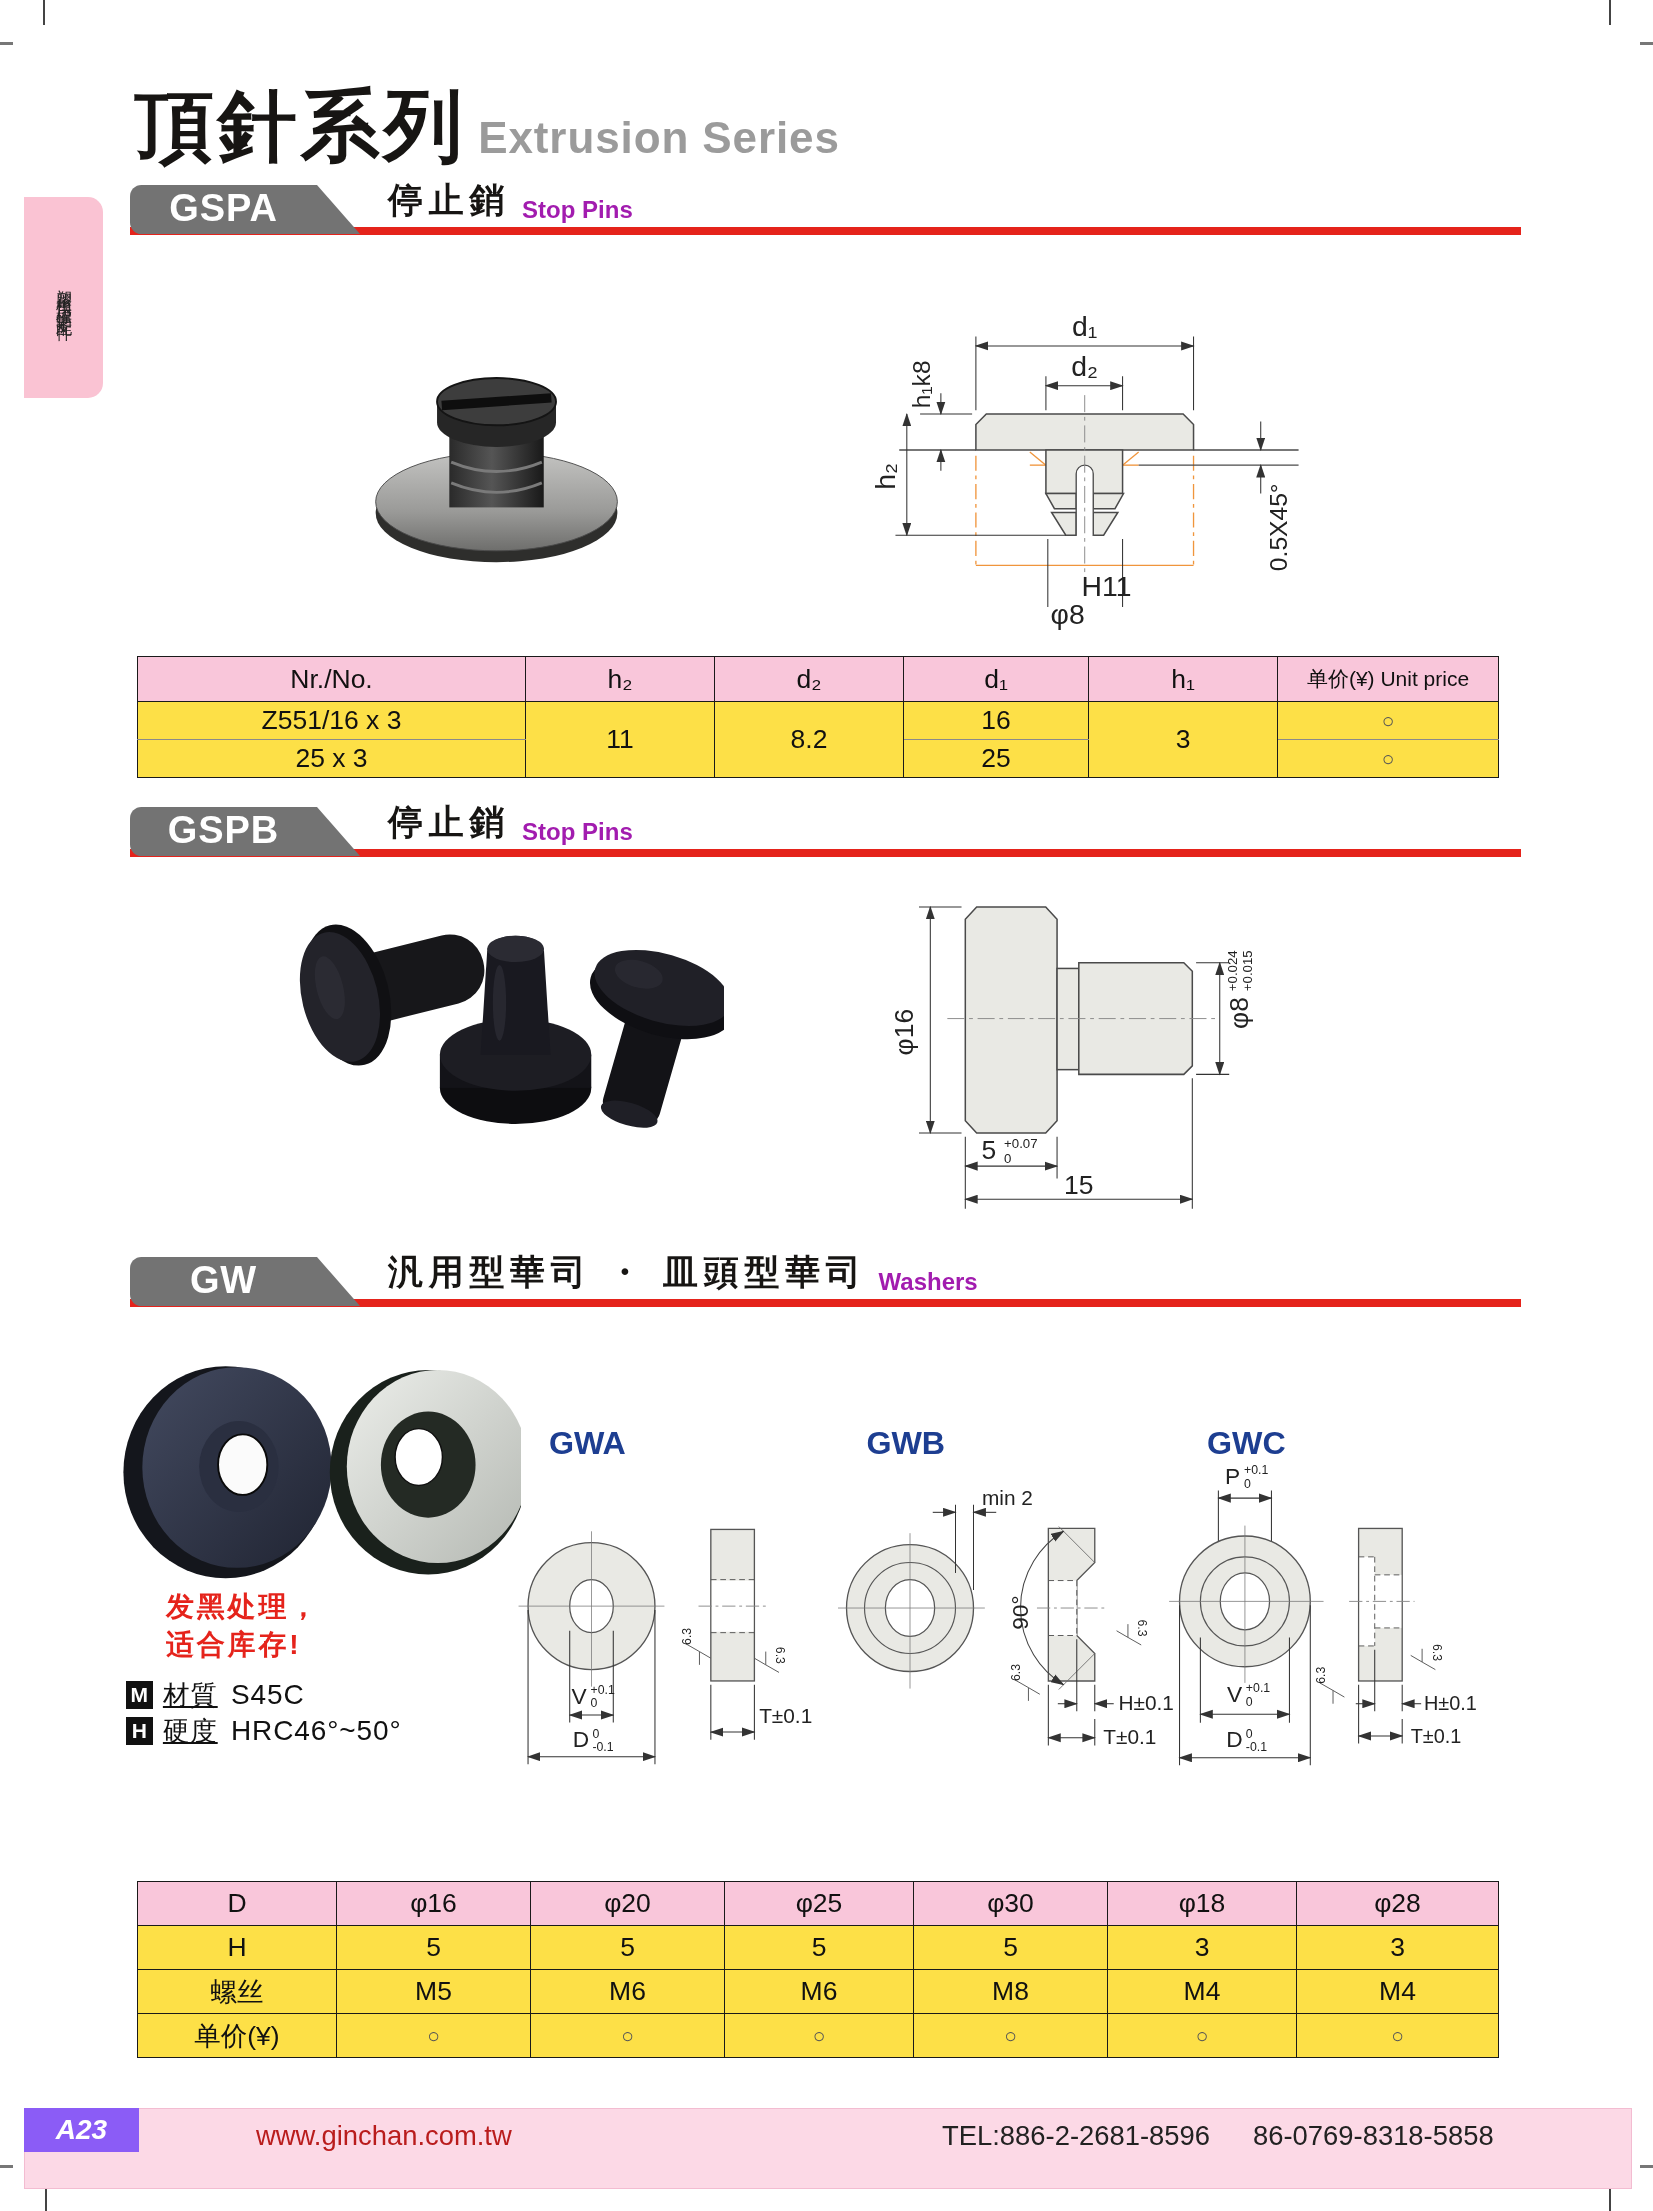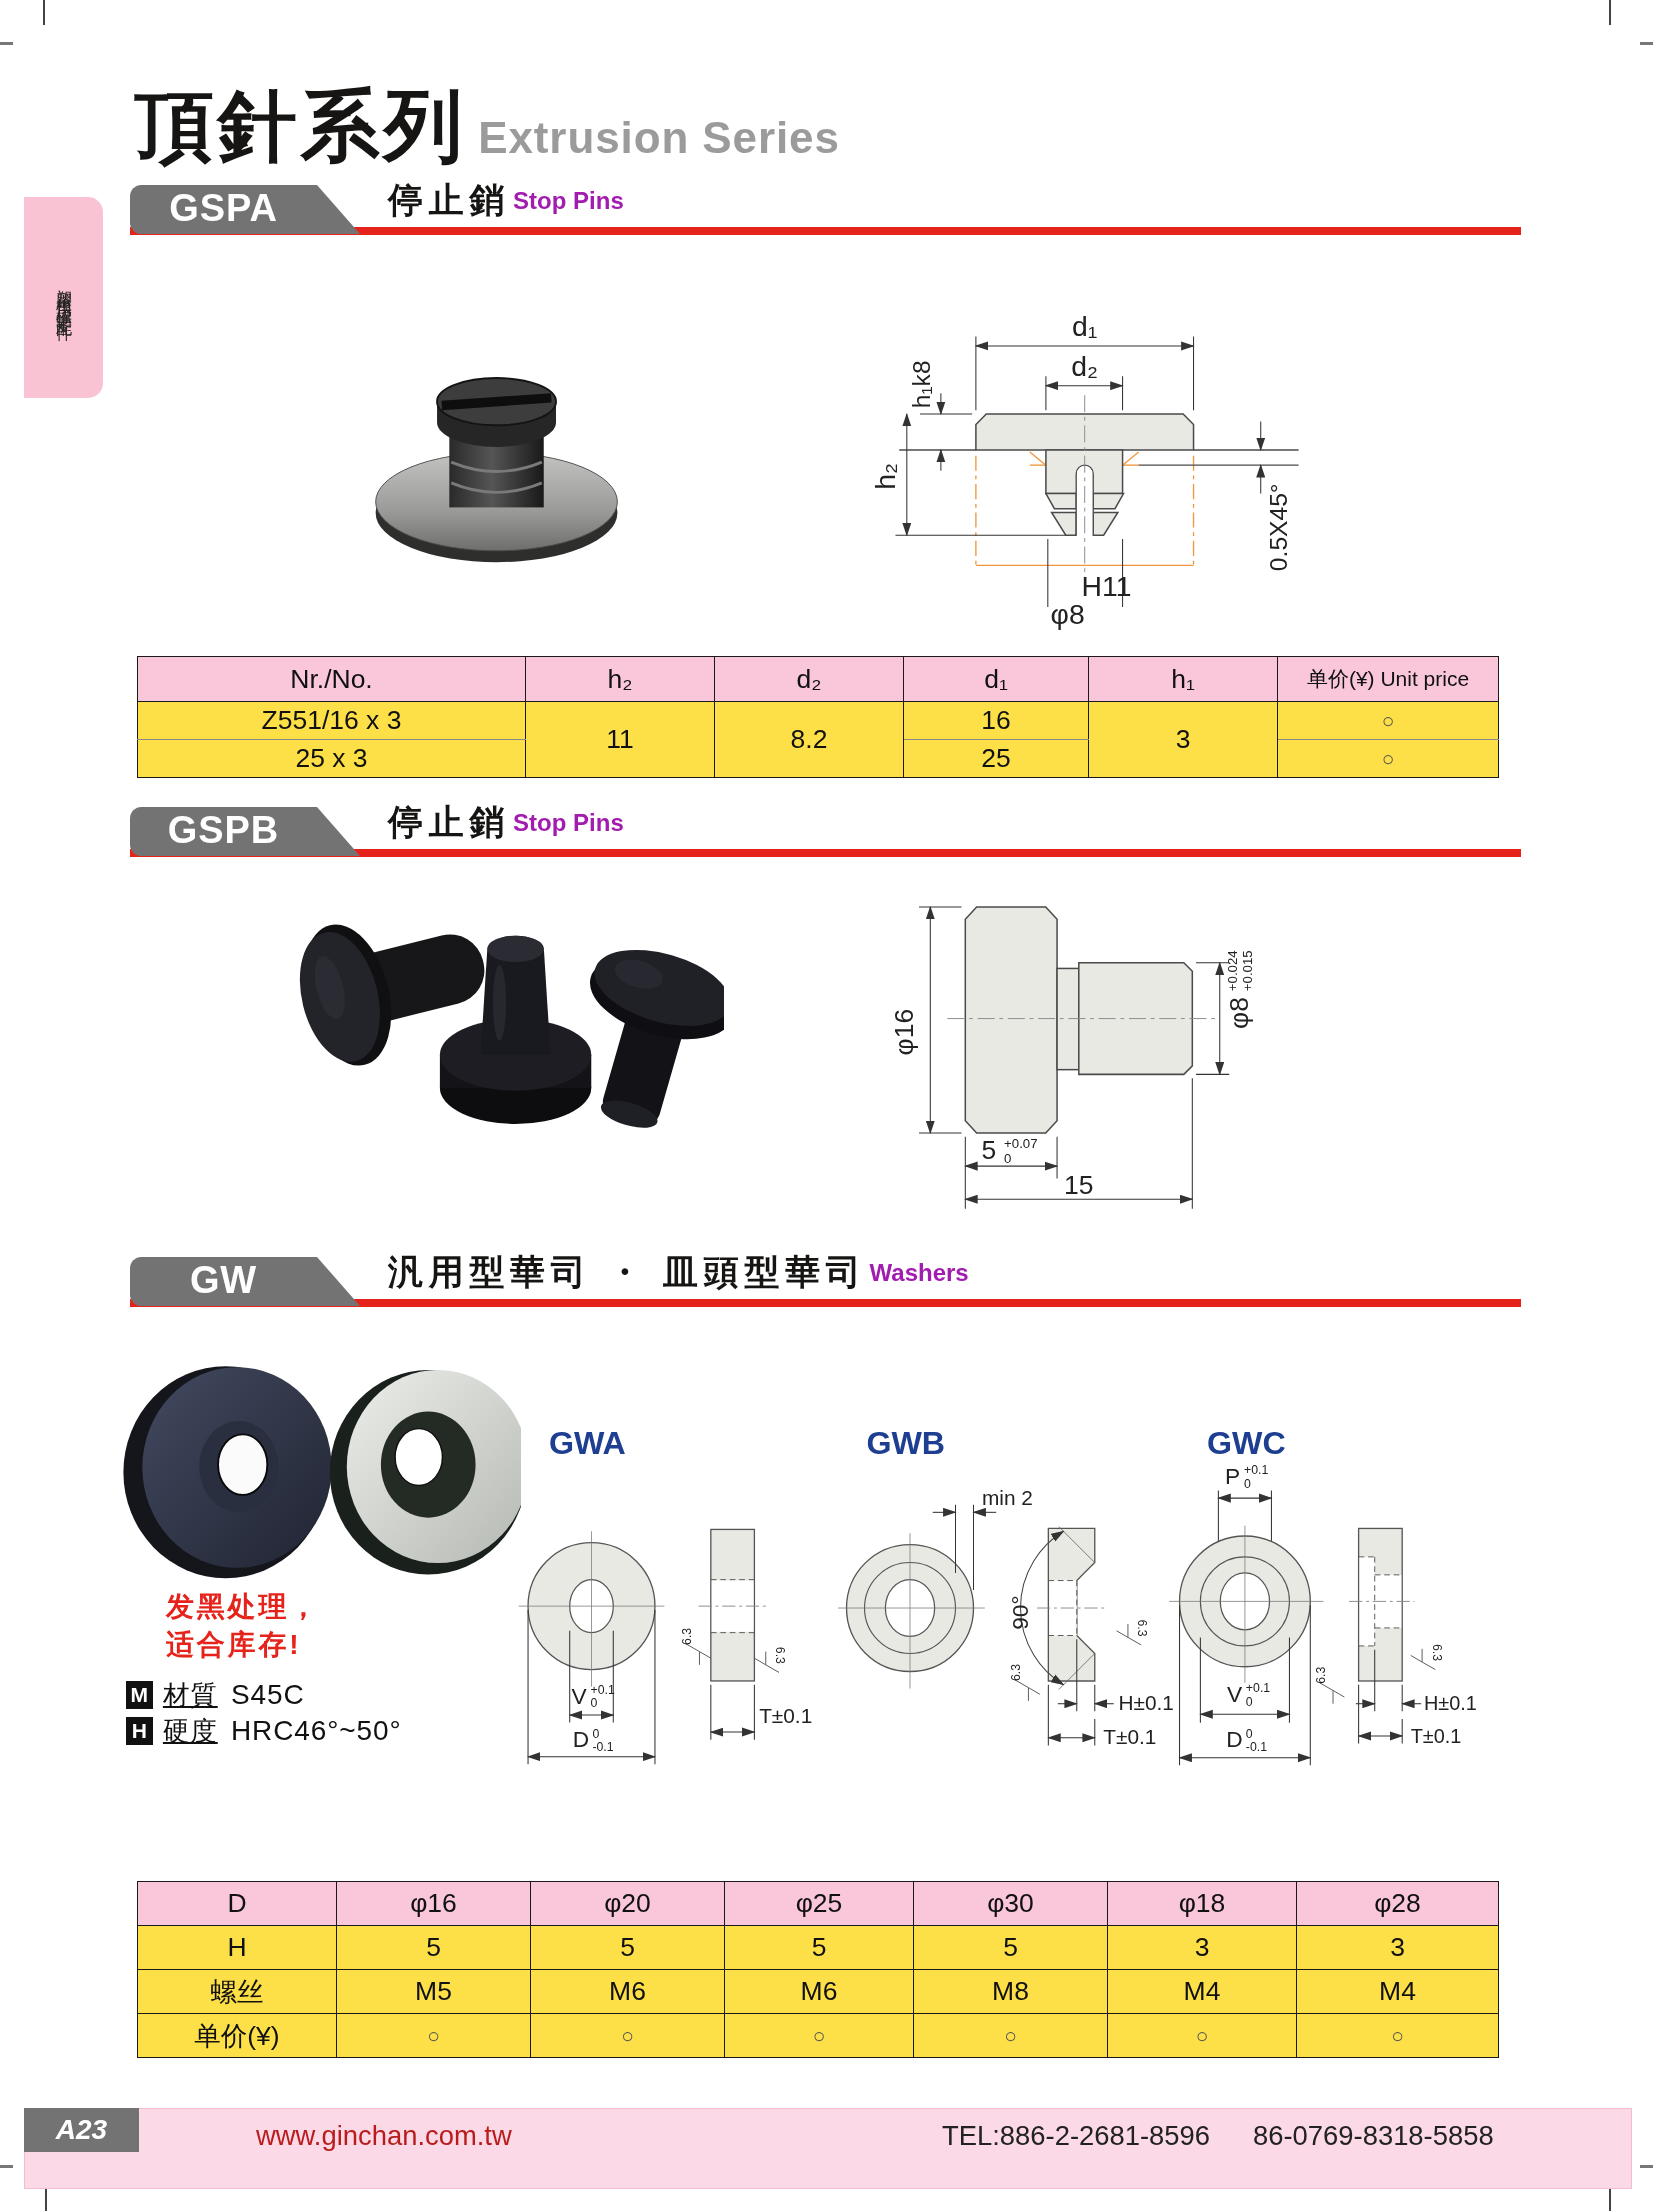--- a/index.html
+++ b/index.html
@@ -18,41 +18,41 @@
             border-radius:0 15px 15px 0;display:flex;align-items:center;justify-content:center;}
   .side-tab span{writing-mode:vertical-rl;text-orientation:upright;font-size:16px;
                  letter-spacing:4.7px;color:#222;}
   
   .sec{height:49px;width:1391px;}
   .sec-line{position:absolute;left:0;top:42px;width:1391px;height:7.6px;background:#e5231b;}
   .sec-badge{position:absolute;left:0;top:0;width:230px;height:49px;background:#737373;
              border-radius:11.4px 0 0 11.4px;clip-path:polygon(0 0,187px 0,230px 100%,0 100%);}
   .sec-badge span{display:block;width:187px;text-align:center;font-size:38px;font-weight:bold;
                   color:#fff;line-height:47px;letter-spacing:0.9px;}
-  .sec-titles{position:absolute;left:258px;top:-7.6px;display:flex;align-items:center;gap:3px;white-space:nowrap;}
+  .sec-titles{position:absolute;left:258px;top:-7.6px;display:flex;align-items:flex-end;gap:12px;white-space:nowrap;}
   .sec-zh{font-size:35px;font-weight:bold;letter-spacing:5.7px;color:#171513;}
   .sec-en{font-size:24px;font-weight:bold;color:#a21caf;}
   
   table{border-collapse:collapse;table-layout:fixed;background:#fde047;}
   td,th{border:1.5px solid #1a1a1a;text-align:center;vertical-align:middle;padding:0;
         font-weight:normal;font-size:26.5px;color:#111;}
   .pink{background:#f9c6da;}
   .thin-bottom{border-bottom:1.1px solid #8a8a8a;}
   .price-circ{font-size:21px;color:#555;}
   .uph{font-size:21px;}
   
   .red-note{color:#e5231b;font-size:28px;font-weight:bold;line-height:38px;letter-spacing:2.8px;}
   .mh-row{display:flex;align-items:center;font-size:26.5px;letter-spacing:0.9px;}
   .mh-tag{display:inline-block;width:27.4px;height:27.4px;background:#111;color:#fff;font-size:21px;
           font-weight:bold;text-align:center;line-height:27.4px;margin-right:9.5px;}
   .mh-label{margin-right:13.2px;text-decoration:underline;}
   .mh-value{font-size:28px;}
   
   .foot-bar{left:24px;top:2108px;width:1606px;height:79px;background:#fcd9e6;border:0.9px solid #f3bcd1;}
-  .foot-badge{left:24px;top:2108px;width:115px;height:44px;background:#737373;display:flex;
+  .foot-badge{left:24px;top:2108px;width:115px;height:44px;background:#8b5cf6;display:flex;
               align-items:center;justify-content:center;}
   .foot-badge span{color:#fff;font-size:28px;font-weight:bold;font-style:italic;}
   .foot-web{left:256px;top:2120px;font-size:27.4px;color:#b91c1c;}
   .foot-tel{left:942px;top:2120px;font-size:27.4px;color:#222;display:flex;gap:43px;}
   svg text{font-family:"Liberation Sans",sans-serif;fill:#222;}
   .blue-lbl{fill:#1d3e91;font-weight:bold;}
 </style>
 </head>
 <body>
 

